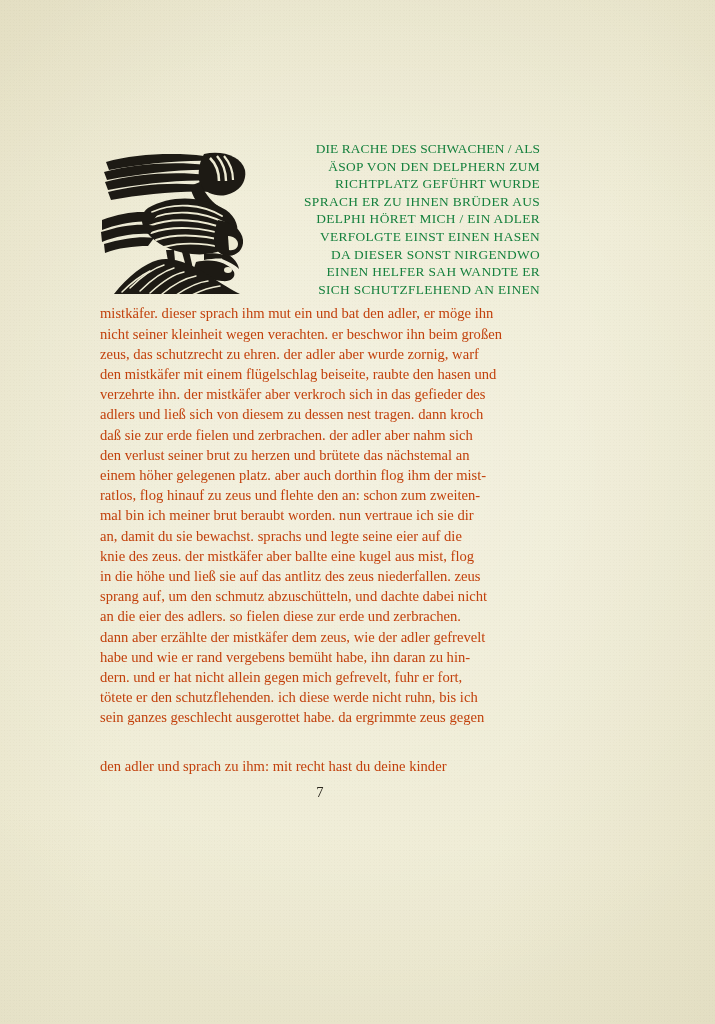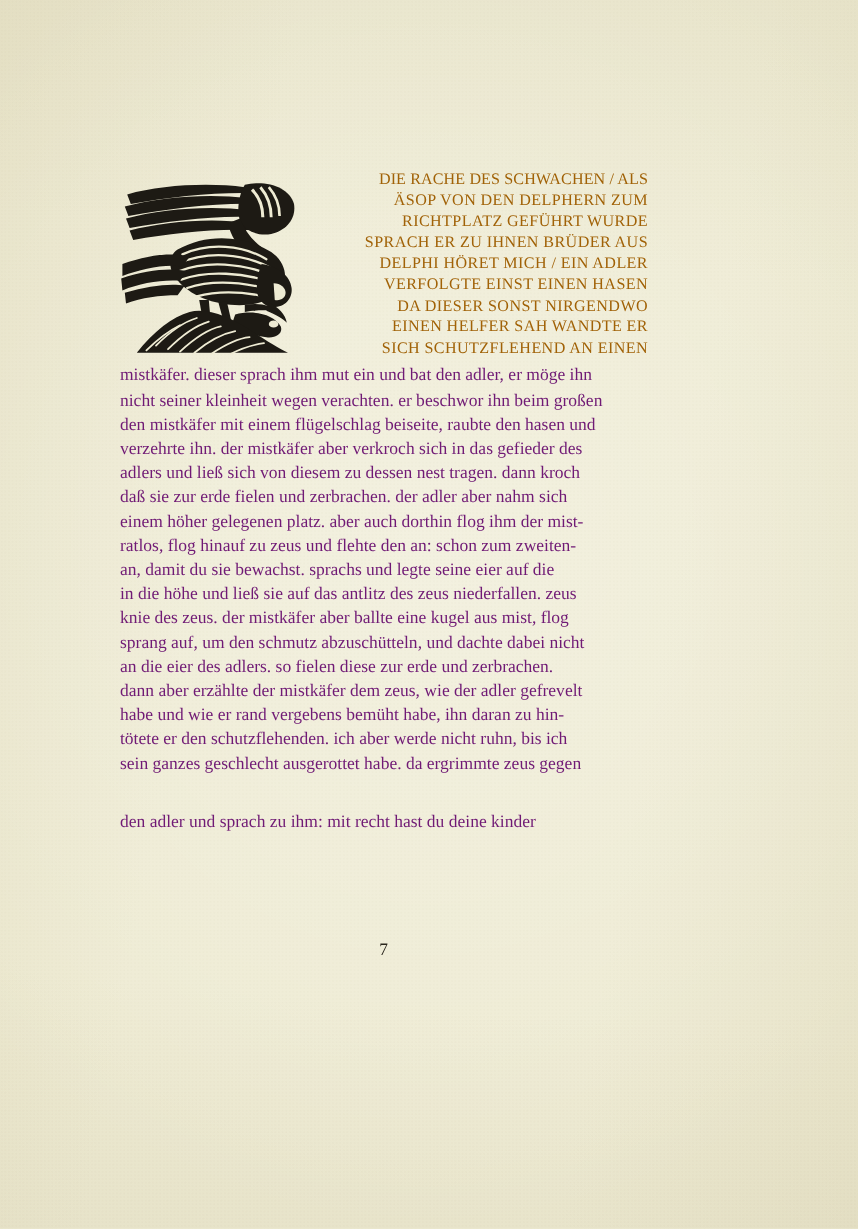--- a/index.html
+++ b/index.html
@@ -71,39 +71,39 @@
     height: 100%;
   }
 
   .incipit {
     margin-left: 162px;
     font-size: 13.4px;
     line-height: 17.6px;
     letter-spacing: 0.35px;
     text-align: justify;
     text-align-last: right;
-    color: #a16207;
+    color: #15803d;
   }
   .incipit .cap-line {
     display: block;
     white-space: nowrap;
   }
   .incipit .cap-line:first-child {
     letter-spacing: 0.1px;
   }
 
   
   .body-text {
     margin-top: 5px;
     font-size: 14.6px;
     line-height: 20.2px;
     text-align: justify;
     text-align-last: justify;
     hyphens: manual;
-    color: #701a75;
+    color: #c2410c;
   }
   .body-text p {
     margin: 0;
   }
   .body-text .ln {
     display: block;
     white-space: nowrap;
     text-align: justify;
     text-align-last: justify;
   }
@@ -219,34 +219,38 @@
         <span class="cap-line">DA DIESER SONST NIRGENDWO</span>
         <span class="cap-line">EINEN HELFER SAH WANDTE ER</span>
         <span class="cap-line">SICH SCHUTZFLEHEND AN EINEN</span>
       </div>
     </div>
 
     <div class="body-text">
       <p>
         <span class="ln">mistkäfer. dieser sprach ihm mut ein und bat den adler, er möge ihn</span>
         <span class="ln">nicht seiner kleinheit wegen verachten. er beschwor ihn beim großen</span>
+        <span class="ln">zeus, das schutzrecht zu ehren. der adler aber wurde zornig, warf</span>
         <span class="ln">den mistkäfer mit einem flügelschlag beiseite, raubte den hasen und</span>
         <span class="ln">verzehrte ihn. der mistkäfer aber verkroch sich in das gefieder des</span>
         <span class="ln">adlers und ließ sich von diesem zu dessen nest tragen. dann kroch</span>
         <span class="ln">daß sie zur erde fielen und zerbrachen. der adler aber nahm sich</span>
+        <span class="ln">den verlust seiner brut zu herzen und brütete das nächstemal an</span>
         <span class="ln">einem höher gelegenen platz. aber auch dorthin flog ihm der mist-</span>
         <span class="ln">ratlos, flog hinauf zu zeus und flehte den an: schon zum zweiten-</span>
+        <span class="ln">mal bin ich meiner brut beraubt worden. nun vertraue ich sie dir</span>
         <span class="ln">an, damit du sie bewachst. sprachs und legte seine eier auf die</span>
+        <span class="ln">knie des zeus. der mistkäfer aber ballte eine kugel aus mist, flog</span>
         <span class="ln">in die höhe und ließ sie auf das antlitz des zeus niederfallen. zeus</span>
-        <span class="ln">knie des zeus. der mistkäfer aber ballte eine kugel aus mist, flog</span>
         <span class="ln">sprang auf, um den schmutz abzuschütteln, und dachte dabei nicht</span>
         <span class="ln">an die eier des adlers. so fielen diese zur erde und zerbrachen.</span>
         <span class="ln">dann aber erzählte der mistkäfer dem zeus, wie der adler gefrevelt</span>
         <span class="ln">habe und wie er rand vergebens bemüht habe, ihn daran zu hin-</span>
-        <span class="ln">tötete er den schutzflehenden. ich aber werde nicht ruhn, bis ich</span>
+        <span class="ln">dern. und er hat nicht allein gegen mich gefrevelt, fuhr er fort,</span>
+        <span class="ln">tötete er den schutzflehenden. ich diese werde nicht ruhn, bis ich</span>
         <span class="ln">sein ganzes geschlecht ausgerottet habe. da ergrimmte zeus gegen</span>
         <span class="ln last">den adler und sprach zu ihm: mit recht hast du deine kinder</span>
       </p>
     </div>
 
   </div>
 
   <div class="folio">7</div>
 
 </div>

